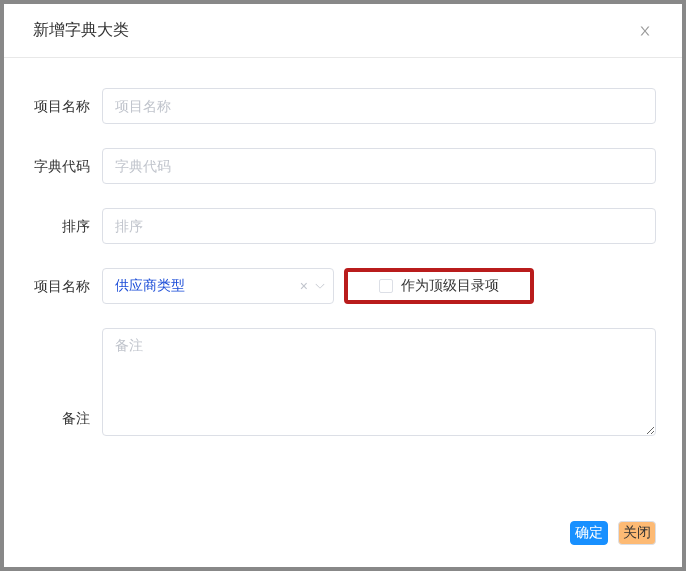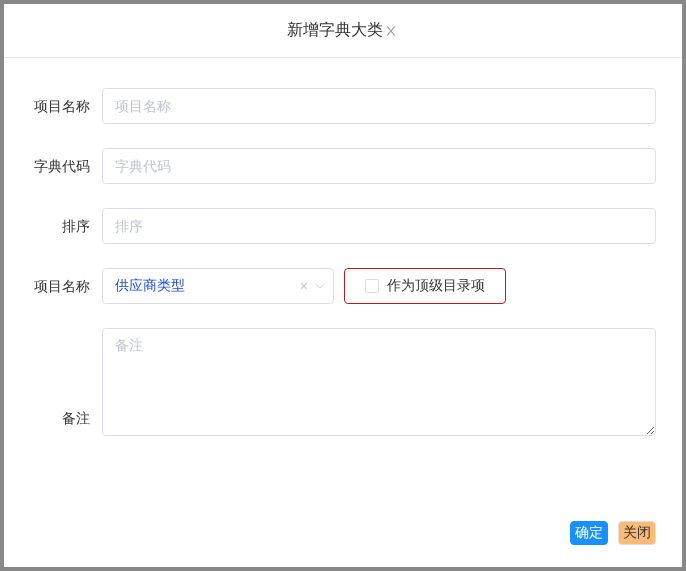--- a/index.html
+++ b/index.html
@@ -21,22 +21,22 @@
       left: 4px;
       right: 4px;
       bottom: 4px;
       background: #fff;
       display: flex;
       flex-direction: column;
     }
     .modal-header {
       display: flex;
       align-items: center;
-      justify-content: center;
-      padding: 16px 12px;
+      justify-content: space-between;
+      padding: 16px 29px;
       border-bottom: 1px solid #e8e8e8;
     }
     .modal-title {
       font-size: 16px;
       color: #333;
       font-weight: 500;
     }
     .close-icon {
       cursor: pointer;
       color: #999;
@@ -138,23 +138,23 @@
     }
     .select-arrow svg {
       width: 12px;
       height: 12px;
       display: block;
     }
     .checkbox-wrap {
       display: flex;
       align-items: center;
       height: 36px;
-      border: 1px solid #b91c1c;
-      border-radius: 4px;
-      padding: 0 20px;
+      border: 4px solid #b91c1c;
+      border-radius: 4px;
+      padding: 0 31px;
       gap: 8px;
       cursor: pointer;
     }
     .checkbox-box {
       width: 14px;
       height: 14px;
       border: 1px solid #dcdfe6;
       border-radius: 2px;
       flex-shrink: 0;
     }

